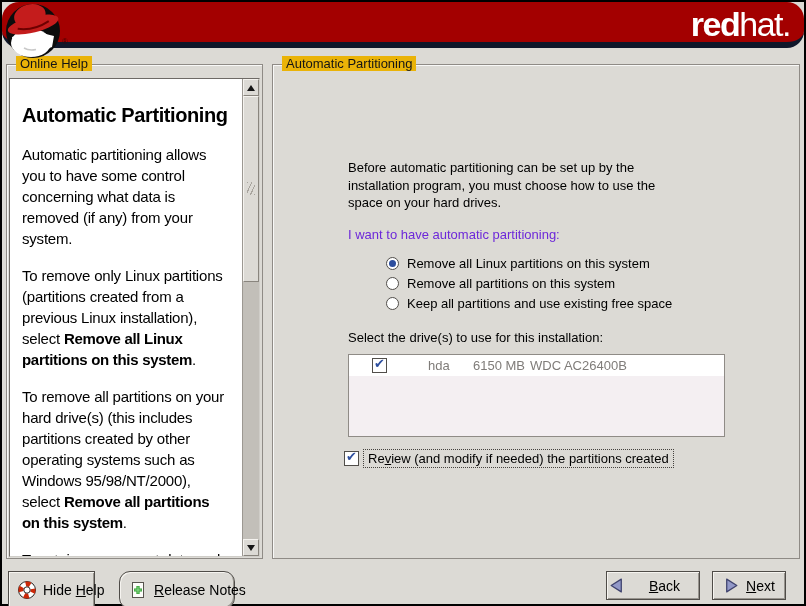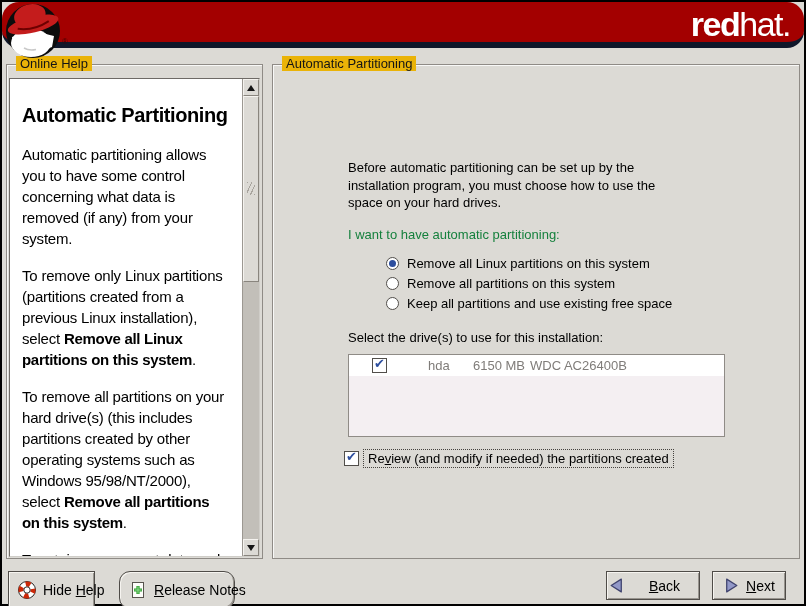--- a/index.html
+++ b/index.html
@@ -66,21 +66,21 @@
   .sb-thumb {
     position:absolute; left:0; right:0; top:17px; height:186px; background:#dcdad5;
     border:1px solid; border-color:#f5f3ef #89857e #89857e #f5f3ef;
   }
   .sb-grip {
     position:absolute; left:3px; right:3px; top:50%; height:13px; margin-top:-7px;
     background:repeating-linear-gradient(115deg,#a8a49e 0 1px,transparent 1px 4px);
   }
   
   .intro { position:absolute; left:75px; top:94px; width:322px; font-size:13px; line-height:17.5px; color:#000; }
-  .question { position:absolute; left:75px; top:162px; font-size:13px; color:#15803d; }
+  .question { position:absolute; left:75px; top:162px; font-size:13px; color:#6d28d9; }
   .radio-group { position:absolute; left:113px; top:188px; }
   .radio-row { display:flex; align-items:center; height:20px; cursor:default; }
   .radio {
     width:13px; height:13px; border-radius:50%; background:#fff;
     border:1px solid #514e4a; position:relative; flex:0 0 auto; margin-right:8px;
   }
   .radio.selected::after {
     content:''; position:absolute; left:2px; top:2px; width:7px; height:7px;
     border-radius:50%; background:#2d4e9e;
   }

